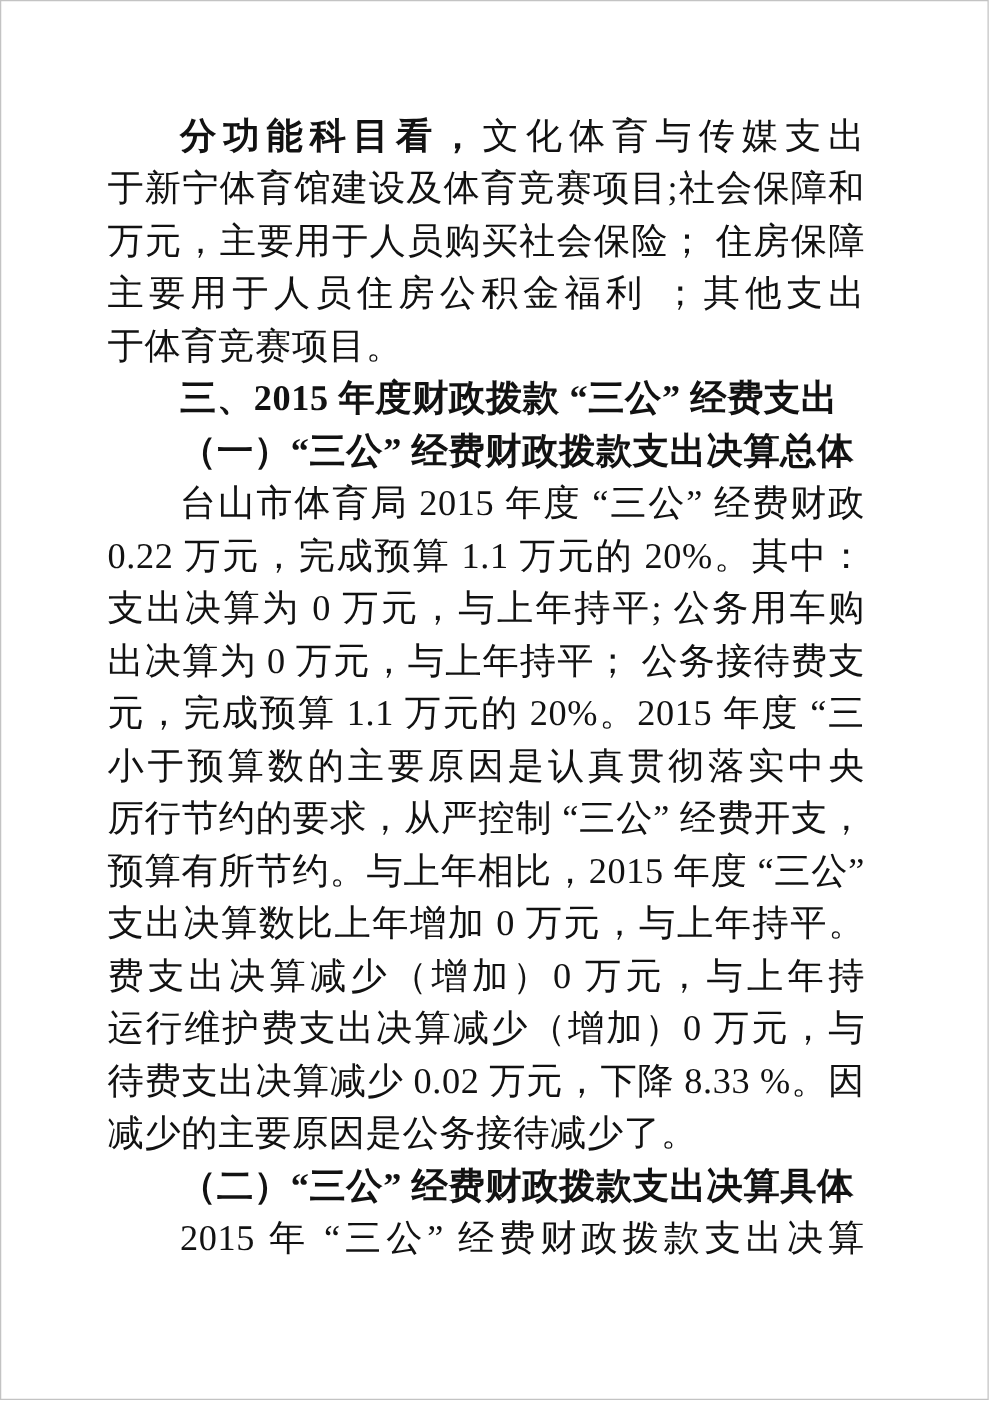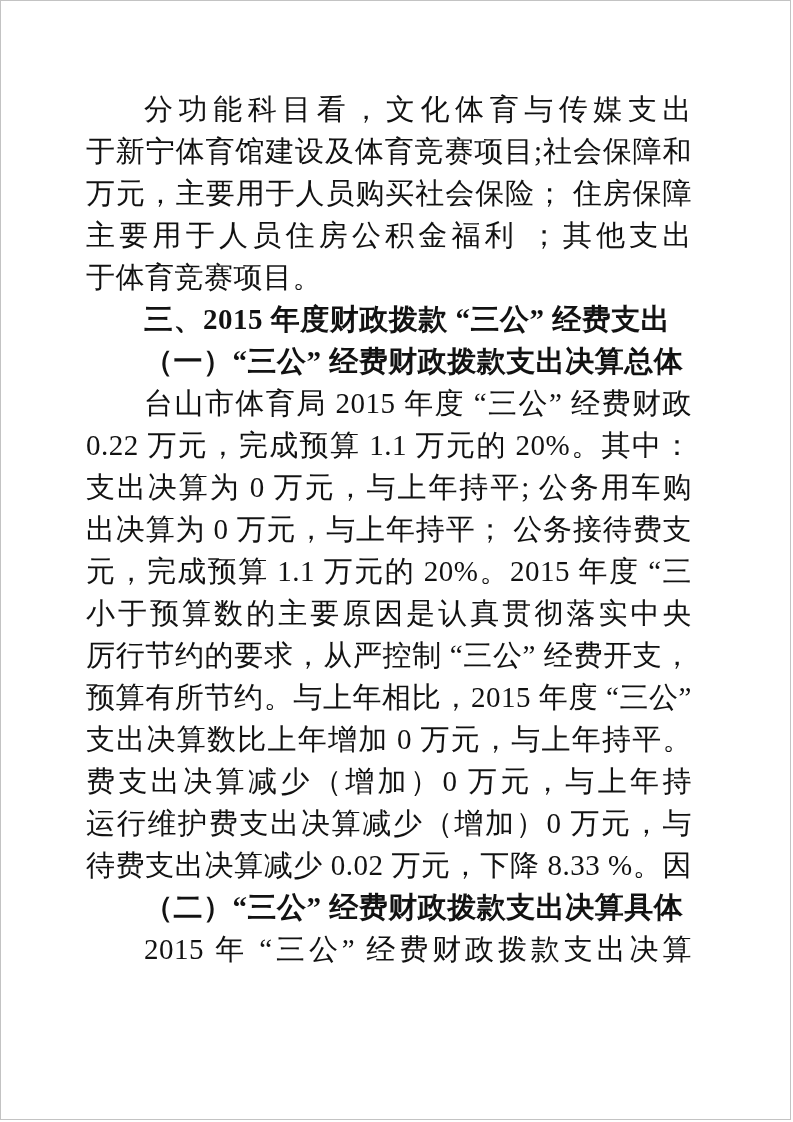--- a/index.html
+++ b/index.html
@@ -36,21 +36,21 @@
     text-align: right;
     text-align-last: left;
   }
   .line.indent { text-indent: 2em; }
   .line.heading {
     font-weight: bold;
     text-align: left;
     text-align-last: left;
     text-indent: 2em;
   }
-  .bold { font-weight: normal; }
+  .bold { font-weight: bold; }
 </style>
 </head>
 <body>
 
 <div class="page">
   <div class="textcol">
 
     <div class="line indent"><span class="bold">分功能科目看，</span><span>文化体育与传媒支出 5567.53 万元，主要用</span></div>
     <div class="line">于新宁体育馆建设及体育竞赛项目;社会保障和就业支出152.99</div>
     <div class="line">万元，主要用于人员购买社会保险； 住房保障支出 36.91 万元，</div>
@@ -65,19 +65,20 @@
     <div class="line">支出决算为 0 万元，与上年持平; 公务用车购置及运行维护费支</div>
     <div class="line">出决算为 0 万元，与上年持平； 公务接待费支出决算为 0.22 万</div>
     <div class="line">元，完成预算 1.1 万元的 20%。2015 年度 “三公” 经费支出决算</div>
     <div class="line">小于预算数的主要原因是认真贯彻落实中央 “八项规定” 精神和</div>
     <div class="line">厉行节约的要求，从严控制 “三公” 经费开支，全年实际支出比</div>
     <div class="line">预算有所节约。与上年相比，2015 年度 “三公” 经费财政拨款</div>
     <div class="line">支出决算数比上年增加 0 万元，与上年持平。其中:因公出国(境)</div>
     <div class="line">费支出决算减少（增加）0 万元，与上年持平； 公务用车购置及</div>
     <div class="line">运行维护费支出决算减少（增加）0 万元，与上年持平； 公务接</div>
     <div class="line">待费支出决算减少 0.02 万元，下降 8.33 %。因公务接待费支出</div>
+    <div class="line endline">减少的主要原因是公务接待减少了。</div>
 
     <div class="line heading">（二）“三公” 经费财政拨款支出决算具体情况说明</div>
 
     <div class="line indent">2015 年 “三公” 经费财政拨款支出决算中，因公出国（境）</div>
 
   </div>
 </div>
 
 </body></html>

